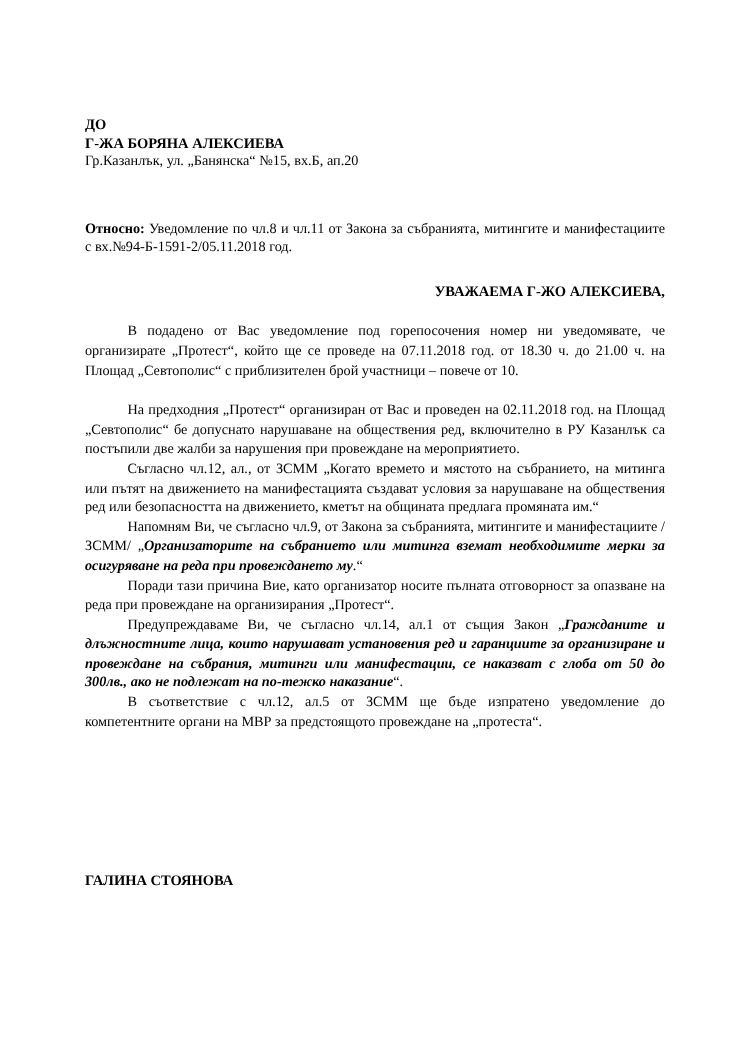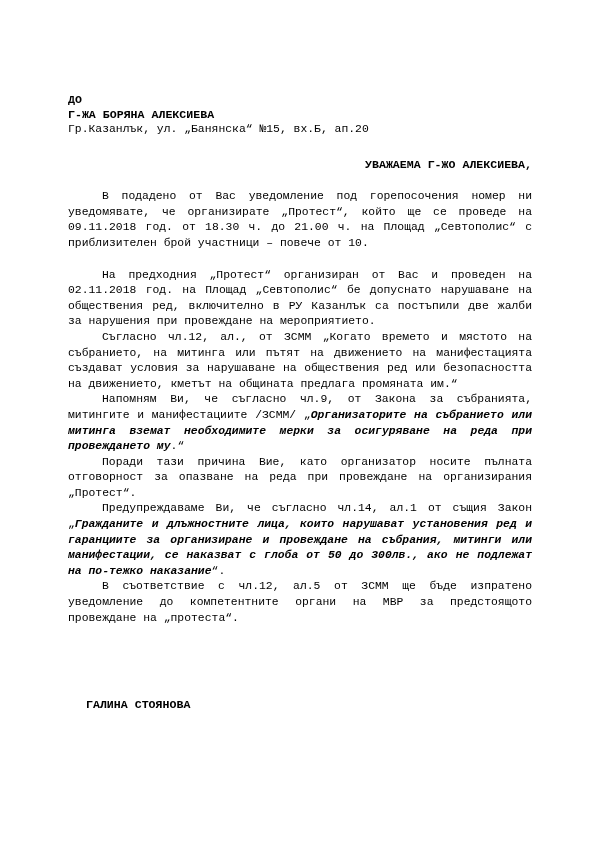--- a/index.html
+++ b/index.html
@@ -12,21 +12,20 @@
     font-family: "Liberation Serif", "DejaVu Serif", serif;
     color: #000000;
   }
   .page {
     position: relative;
     width: 548px;
     height: 848px;
     background: #ffffff;
     overflow: hidden;
     box-sizing: border-box;
-    font-family: Liberation Mono, monospace;
   }
   .content {
     position: absolute;
     left: 68px;
     top: 92px;
     width: 464px;
   }
   .addressee {
     margin: 0 0 0 0;
   }
@@ -74,21 +73,21 @@
   p.gap-big {
     margin-top: 16px;
   }
   .bi {
     font-weight: bold;
     font-style: italic;
     margin-top: 36px;
   }
   .signature {
     position: absolute;
-    left: 86px;
+    left: 68px;
     top: 697px;
     width: 420px;
   }
   .signature .name {
     font-weight: bold;
     font-size: 11.6px;
     line-height: 15.4px;
   }
   .signature .role {
     font-style: italic;
@@ -102,24 +101,28 @@
 <div class="page">
 
   <div class="content">
 
     <div class="addressee">
       <div class="line bold">ДО</div>
       <div class="line bold">Г-ЖА БОРЯНА АЛЕКСИЕВА</div>
       <div class="line">Гр.Казанлък, ул. „Банянска“ №15, вх.Б, ап.20</div>
     </div>
 
+    <div class="subject">
+      <span class="lbl">Относно:</span>
+      <span>Уведомление по чл.8 и чл.11 от Закона за събранията, митингите и манифестациите с вх.№94-Б-1591-2/05.11.2018 год.</span>
+    </div>
 
     <div class="salutation">УВАЖАЕМА Г-ЖО АЛЕКСИЕВА,</div>
 
-    <p class="body first">В подадено от Вас уведомление под горепосочения номер ни уведомявате, че организирате „Протест“, който ще се проведе на 09.11.2018 год. от 18.30 ч. до 21.00 ч. на Площад „Севтополис“ с приблизителен брой участници – повече от 10.</p>
+    <p class="body first">В подадено от Вас уведомление под горепосочения номер ни уведомявате, че организирате „Протест“, който ще се проведе на 07.11.2018 год. от 18.30 ч. до 21.00 ч. на Площад „Севтополис“ с приблизителен брой участници – повече от 10.</p>
 
 
     <p class="body gap-big">На предходния „Протест“ организиран от Вас и проведен на 02.11.2018 год. на Площад „Севтополис“ бе допуснато нарушаване на обществения ред, включително в РУ Казанлък са постъпили две жалби за нарушения при провеждане на мероприятието.</p>
 
     <p class="body">Съгласно чл.12, ал., от ЗСММ „Когато времето и мястото на събранието, на митинга или пътят на движението на манифестацията създават условия за нарушаване на обществения ред или безопасността на движението, кметът на общината предлага промяната им.“</p>
 
 
     <p class="body"><span>Напомням Ви, че съгласно чл.9, от Закона за събранията, митингите и манифестациите /ЗСММ/ „</span><span class="bi">Организаторите на събранието или митинга вземат необходимите мерки за осигуряване на реда при провеждането му</span><span>.“</span></p>
 
     <p class="body">Поради тази причина Вие, като организатор носите пълната отговорност за опазване на реда при провеждане на организирания „Протест“.</p>

